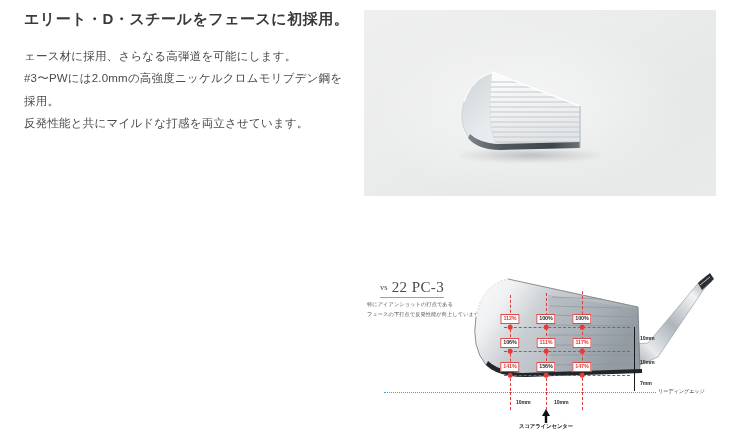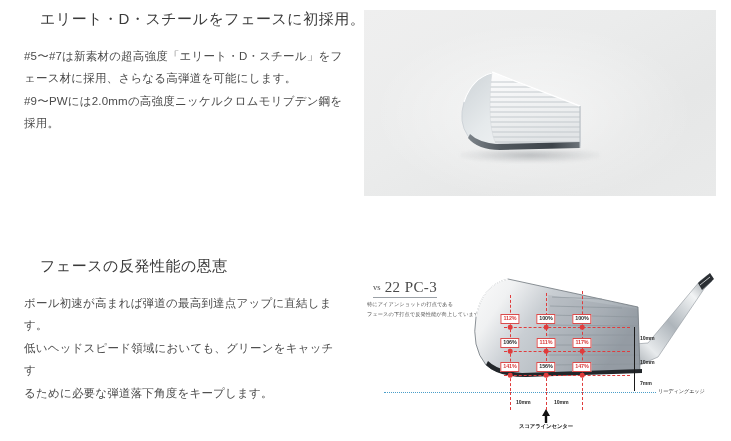--- a/index.html
+++ b/index.html
@@ -23,22 +23,22 @@
     left: 24px;
     width: 320px;
   }
   .sec1 { top: 8px; }
   .sec2 { top: 255px; }
 
   .sec-title {
     font-size: 15px;
     color: #3a3a3a;
     letter-spacing: 0.5px;
-    font-weight: 400;
-    margin: 0 0 16px 16px;
+    font-weight: 700;
+    margin: 0 0 16px 0;
     line-height: 1.4;
     white-space: nowrap;
   }
   .sec-body {
     font-size: 11.5px;
     color: #4a4a4a;
     line-height: 1.95;
     letter-spacing: 0.2px;
     margin: 0;
   }
@@ -80,21 +80,21 @@
     position: absolute;
     left: 364px;
     top: 253px;
     width: 352px;
     height: 178px;
     background: #ffffff;
     overflow: hidden;
   }
   .vs-title {
     position: absolute;
-    left: 9px;
+    left: 16px;
     top: 26px;
     font-family: "Liberation Serif", "DejaVu Serif", serif;
     font-size: 15px;
     color: #4a4a4a;
     letter-spacing: 0.4px;
     border-bottom: 1px solid #9aa0a6;
     padding-bottom: 1px;
     white-space: nowrap;
   }
   .vs-title .vs-small { font-size: 8.5px; vertical-align: 2px; letter-spacing:0; }
@@ -187,36 +187,27 @@
   }
 </style>
 </head>
 <body>
 
 <div id="page">
 
   <div class="text-col sec1">
     <h2 class="sec-title">エリート・D・スチールをフェースに初採用。</h2>
     <div class="sec-body">
-      <p>#5〜#7は新素材の超高強度「エリート・D・スチール」をフ</p>
       <p>ェース材に採用、さらなる高弾道を可能にします。</p>
-      <p>#9〜PWには2.0mmの高強度ニッケルクロムモリブデン鋼を</p>
+      <p>#3〜PWには2.0mmの高強度ニッケルクロムモリブデン鋼を</p>
       <p>採用。</p>
+      <p>反発性能と共にマイルドな打感を両立させています。</p>
     </div>
   </div>
 
-  <div class="text-col sec2">
-    <h2 class="sec-title">フェースの反発性能の恩恵</h2>
-    <div class="sec-body">
-      <p>ボール初速が高まれば弾道の最高到達点アップに直結しま</p>
-      <p>す。</p>
-      <p>低いヘッドスピード領域においても、グリーンをキャッチす</p>
-      <p>るために必要な弾道落下角度をキープします。</p>
-    </div>
-  </div>
 
   <div class="photo-panel">
     <div class="photo-vignette"></div>
     <div class="club-shadow"></div>
     <svg class="club-photo" viewBox="0 0 142 96">
       <defs>
         <linearGradient id="faceG" x1="0" y1="0" x2="0.25" y2="1">
           <stop offset="0%" stop-color="#fdfdfd"></stop>
           <stop offset="35%" stop-color="#f4f5f6"></stop>
           <stop offset="70%" stop-color="#eceeef"></stop>

